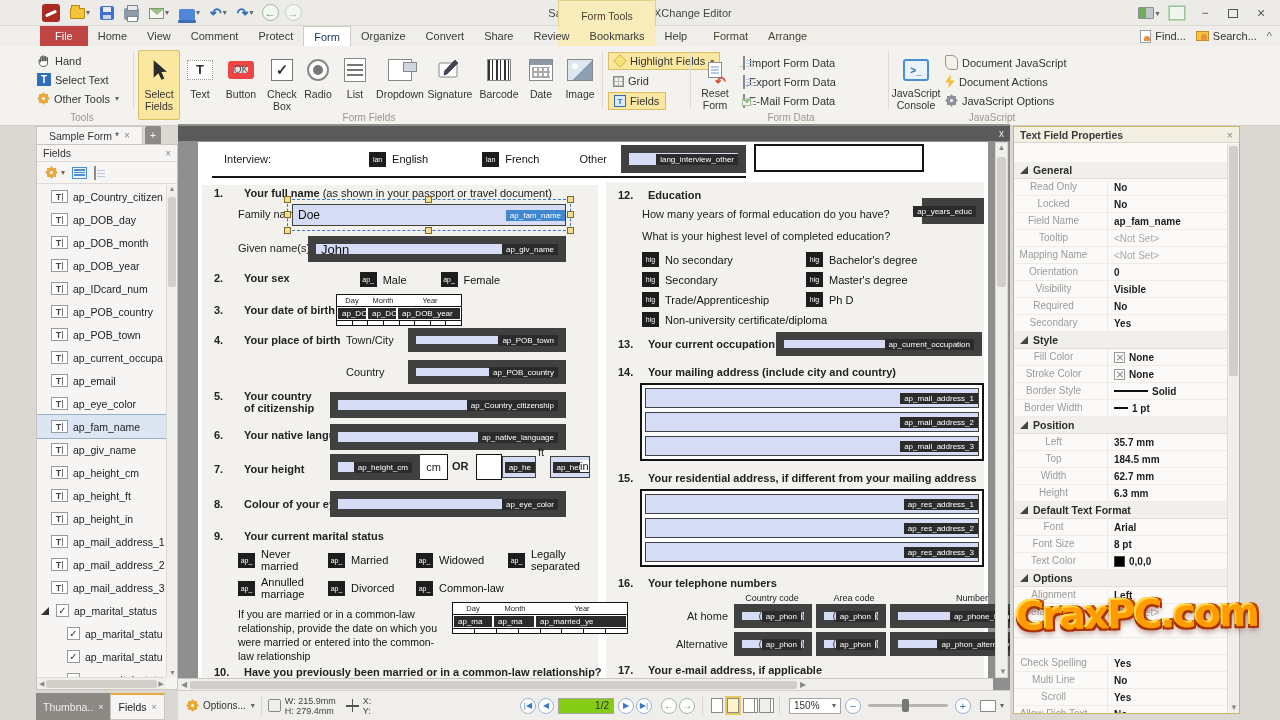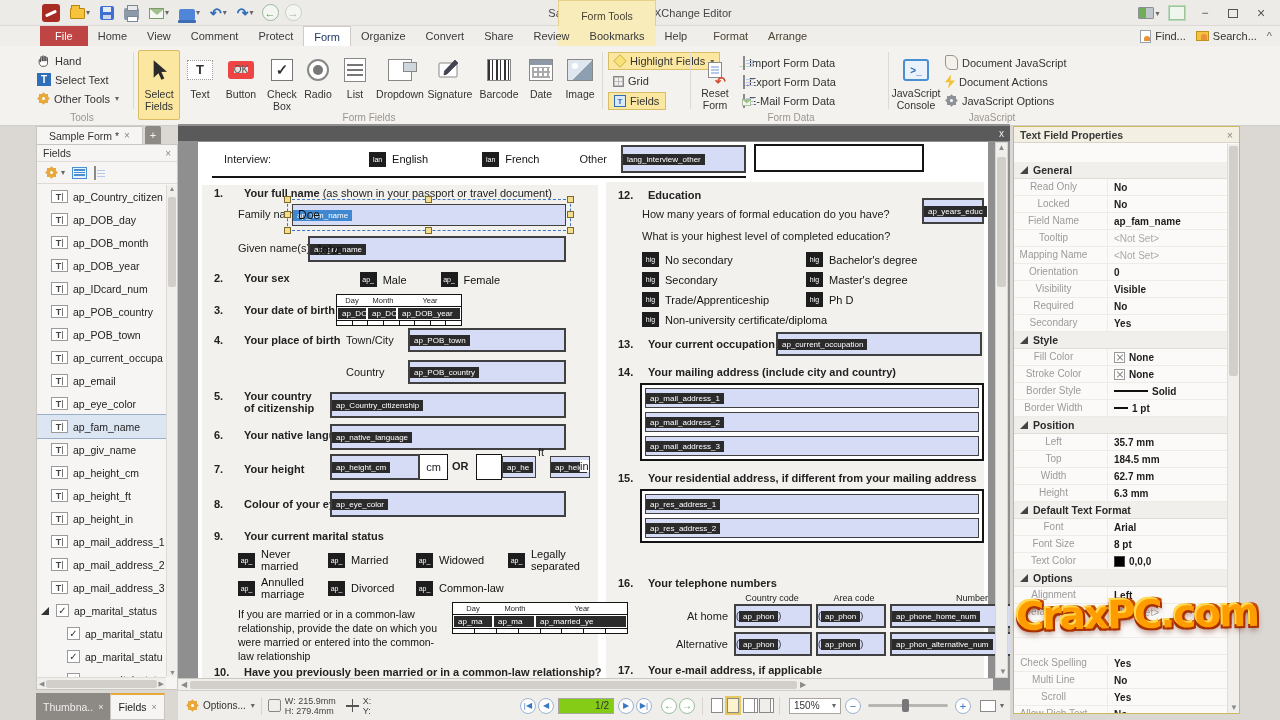--- a/index.html
+++ b/index.html
@@ -121,21 +121,21 @@
 .bgblock{position:absolute;background:#f2f1ed}
 #vsb{position:absolute;right:2px;top:18px;width:13px;height:536px;background:#f0efec;border:1px solid #d8d5d0;font-size:8px;color:#8a8a8a;text-align:center}
 #vsb .thumb{position:absolute;left:1px;right:1px;top:14px;height:130px;background:#d2cfca;border-radius:2px}
 #hsb{position:absolute;left:0;right:17px;bottom:0;height:12px;background:#f0efec;border-top:1px solid #c9c6c2;display:flex;align-items:center;font-size:8px;color:#8a8a8a;padding:0 3px}
 #hsb .thumb{height:8px;background:#d2cfca;border-radius:2px;width:75%;margin:0 3px}
 
 .q{position:absolute;display:flex;gap:8px}
 .qnum{font-weight:bold;width:22px;flex:none}
 .qtitle{font-weight:bold}
 .qsub{font-weight:normal}
-.fbox{background:#d6dcf5;border:2px solid #404040;position:relative;display:flex;align-items:center;justify-content:flex-start}
+.fbox{background:#d6dcf5;border:8px solid #404040;position:relative;display:flex;align-items:center;justify-content:flex-end}
 .fbox .fval{position:absolute;left:5px;font-size:12px;color:#111}
 .tag{background:#2b2b2b;color:#fff;font-size:8px;padding:1px 4px;white-space:nowrap}
 .tag.blue{background:#3f87cf}
 .cbt{display:inline-flex;width:17px;height:15px;background:#1d1d1d;color:#fff;font-size:7px;align-items:center;justify-content:center;flex:none}
 .cbl{font-size:11px;color:#111}
 .opt{display:flex;align-items:center;gap:6px}
 .selwrap{position:relative}
 .selwrap::before{content:"";position:absolute;inset:-5px;border:1px dashed #3a76c4}
 .hdl{position:absolute;width:7px;height:7px;background:#f5dd90;border:1px solid #7d6a28;z-index:3}
 .dtable{position:absolute;border:1.5px solid #141414;background:#fff;font-size:7.5px}
@@ -932,20 +932,23 @@
       <span class="qnum">15.</span>
       <span class="qtitle">Your residential address, if different from your mailing address</span>
     </div>
     <div class="addr" style="position:absolute;left:442px;top:347px;width:344px">
       <div class="fbox">
           <span class="tag">ap_res_address_1</span>
         </div>
       <div class="fbox">
           <span class="tag">ap_res_address_2</span>
         </div>
+      <div class="fbox">
+          <span class="tag">ap_res_address_3</span>
+        </div>
     </div>
 
     <div class="q" style="left:420px;top:435px">
       <span class="qnum">16.</span>
       <span class="qtitle">Your telephone numbers</span>
     </div>
     <div style="position:absolute;left:530px;top:451px;display:flex;font-size:9px;color:#222">
       <span style="width:88px;text-align:center">Country code</span>
       <span style="width:76px;text-align:center">Area code</span>
       <span style="width:160px;text-align:center">Number</span>

